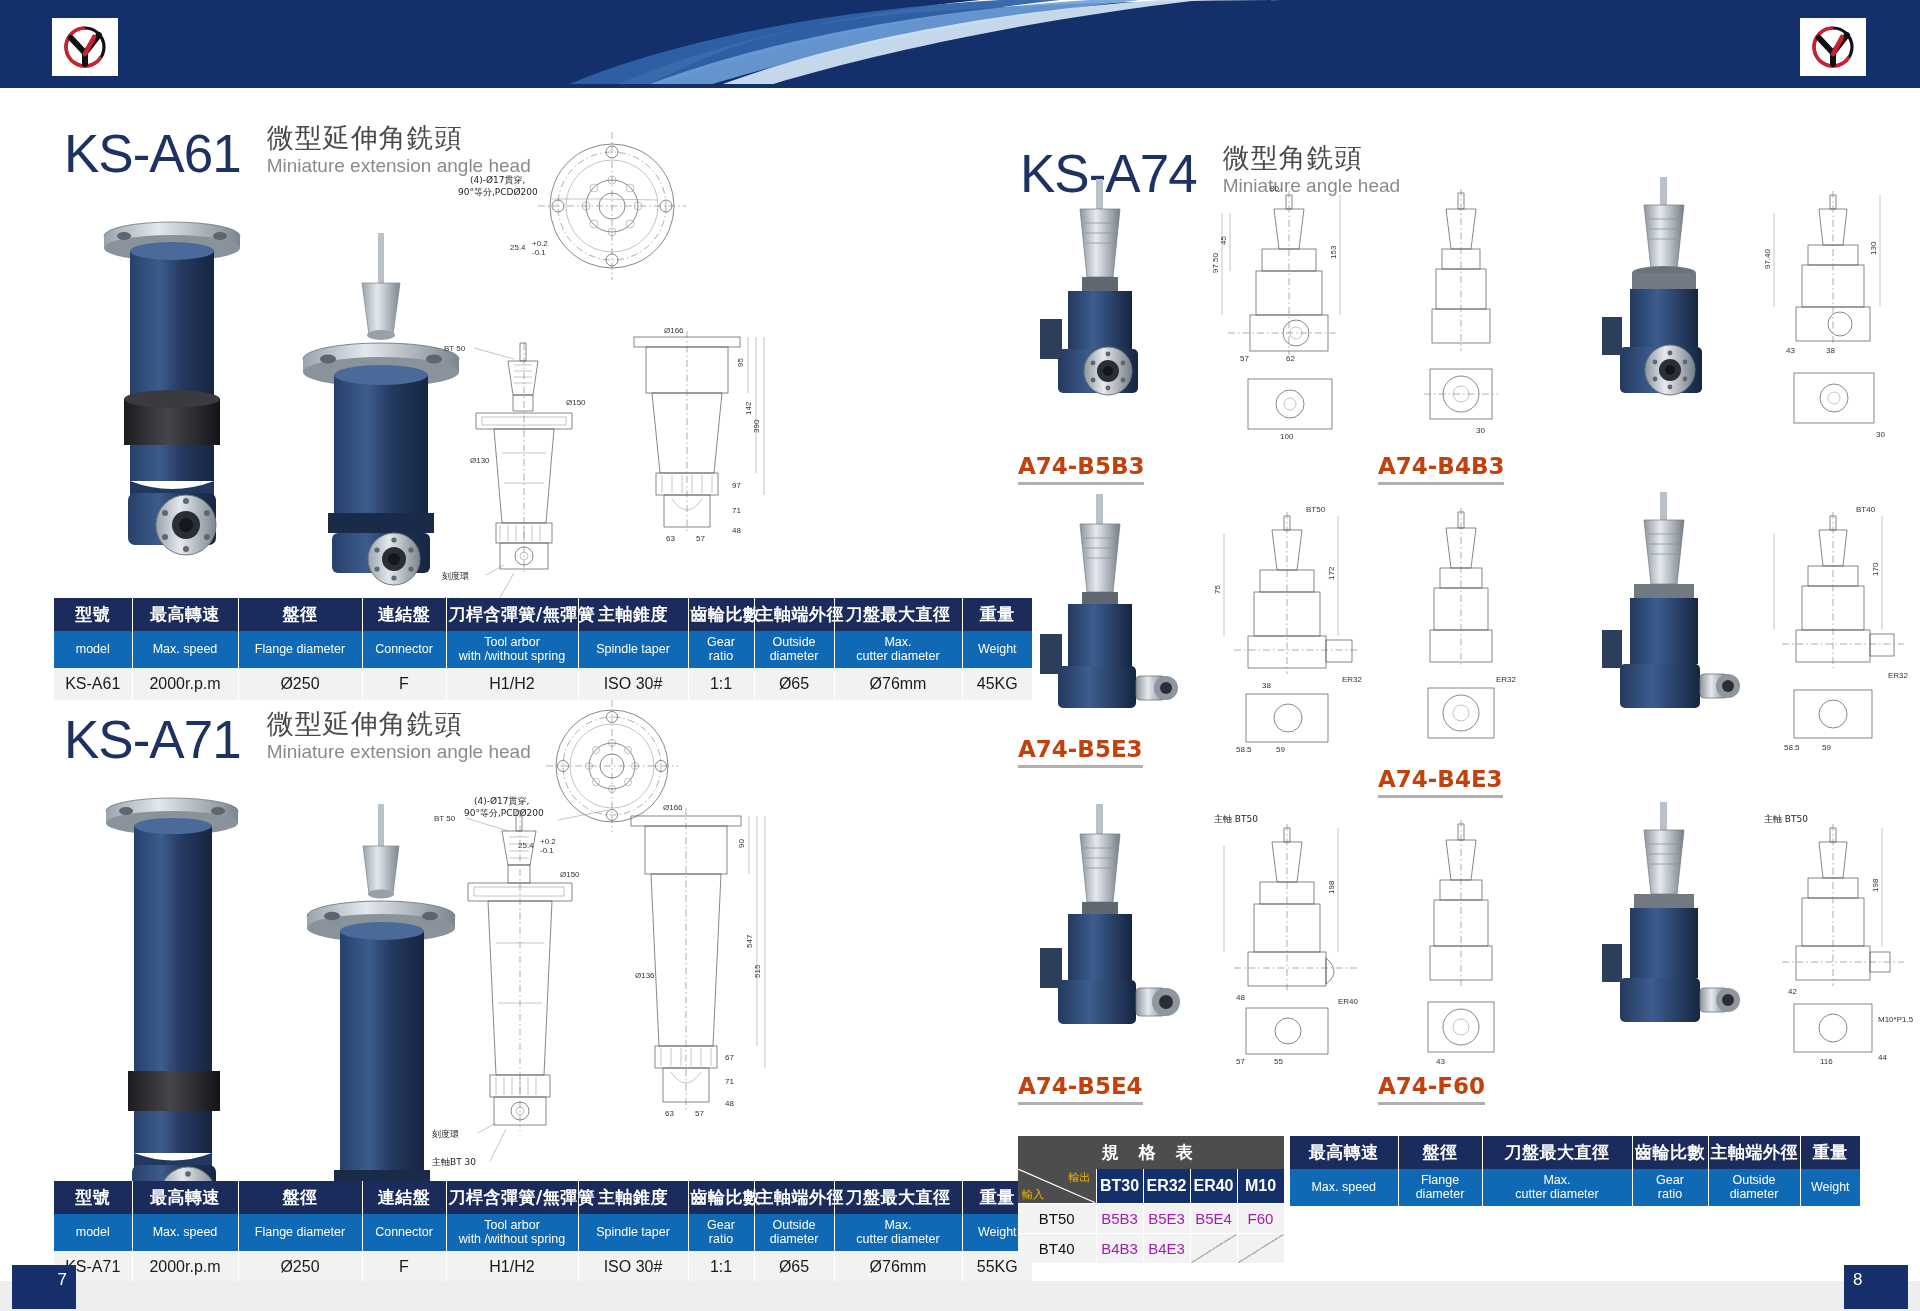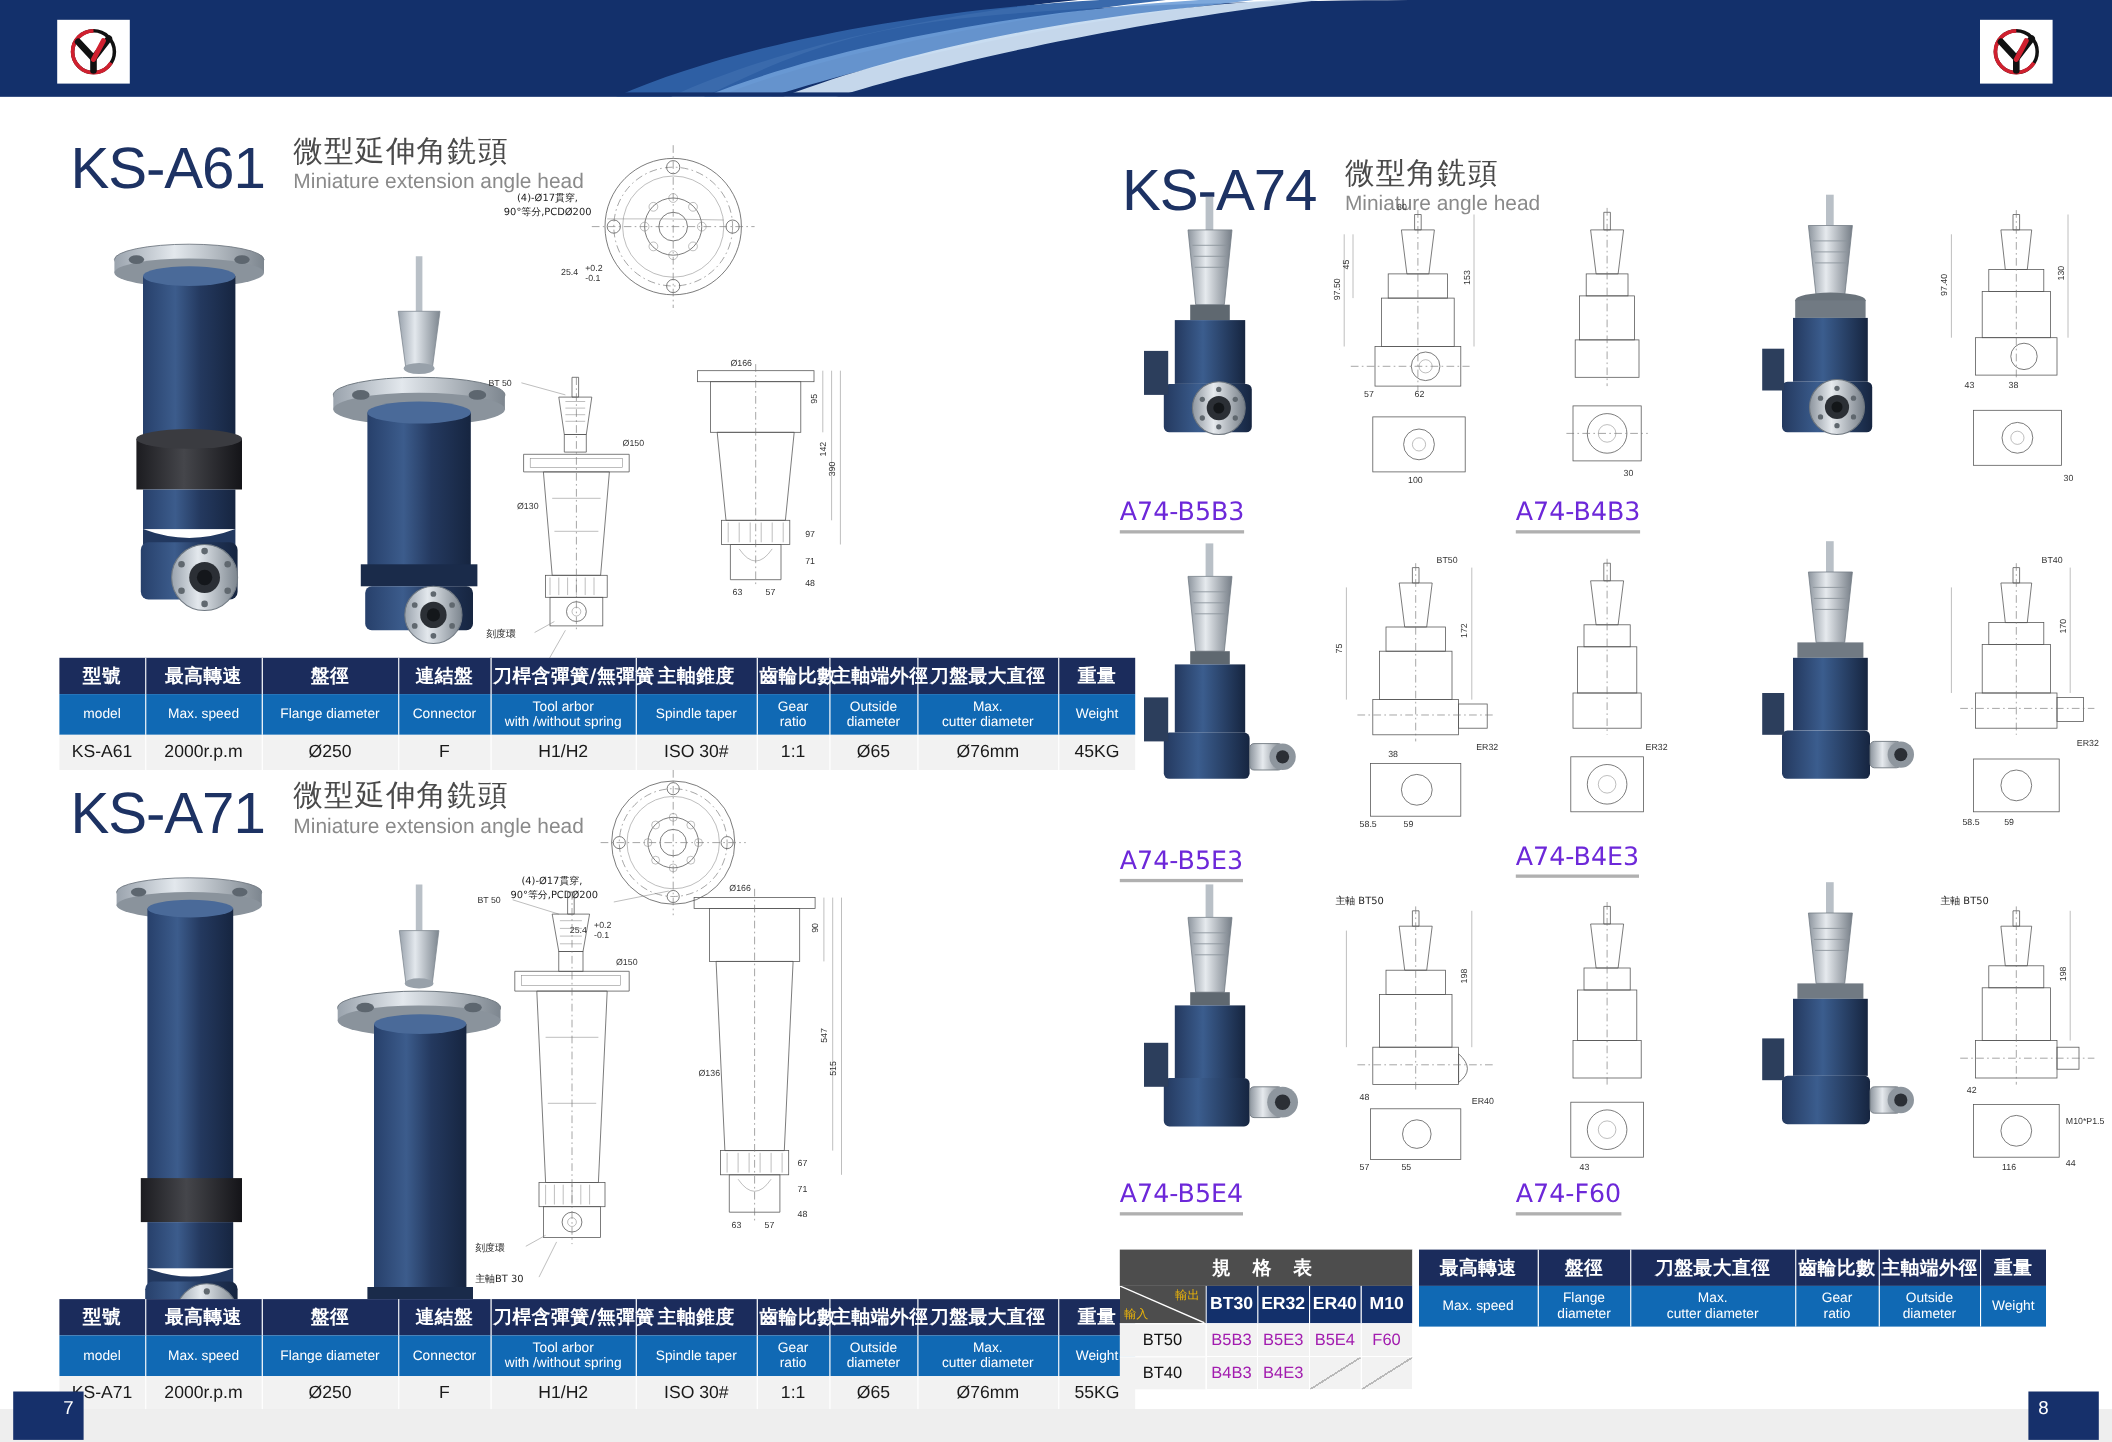--- a/index.html
+++ b/index.html
@@ -66,21 +66,21 @@
   .mx-head { background: #13306b; color: #fff; font-size: 16px; font-weight: bold;
              text-align: center; padding: 5px 2px; border-right: 1px solid #fff; }
   .mx-row-h { background: #f2f2f2; color: #111; font-size: 15px; text-align: center;
               padding: 6px 2px; border-right: 1px solid #fff; border-top: 1px solid #fff; }
   .mx-cell { background: #f2f2f2; color: #a21caf; font-size: 15px; text-align: center;
              padding: 6px 2px; border-right: 1px solid #fff; border-top: 1px solid #fff; position: relative; }
   .mx-cell.empty::after { content: ""; position: absolute; left: 0; top: 0; width: 100%; height: 100%;
              background: linear-gradient(to bottom right, transparent 48.4%, #b9b9b9 48.4%, #b9b9b9 51.6%, transparent 51.6%); }
 
   
-  .model-cap { position: absolute; font-size: 23px; font-weight: normal; color: #6d28d9;
+  .model-cap { position: absolute; font-size: 23px; font-weight: bold; color: #c2410c;
                font-family: "DejaVu Sans", sans-serif; padding-bottom: 4px; }
   .model-cap .rule { display: block; height: 3px; background: #b0b0b0; margin-top: 3px; }
 
   
   .footer { position: absolute; left: 0; bottom: 0; width: 1920px; height: 46px; }
   .footer .bar { position: absolute; left: 0; bottom: 0; width: 1920px; height: 30px; background: #eeeeee; }
   .pg { position: absolute; bottom: 2px; width: 64px; height: 44px; background: #16306b;
         color: #fff; font-size: 17px; display: flex; align-items: flex-start; justify-content: flex-end;
         padding: 5px 9px 0 0; }
   .pg.l { left: 12px; }
@@ -860,21 +860,21 @@
           </g>
         <text class="dim-txt" x="118" y="78" transform="rotate(-90 118 78)">170</text>
         <text class="dim-txt" x="128" y="180">ER32</text>
         <rect x="34" y="192" width="78" height="48" class="dl"></rect>
         <circle cx="73" cy="216" r="14" class="dl"></circle>
         <text class="dim-txt" x="24" y="252">58.5</text>
         <text class="dim-txt" x="62" y="252">59</text>
       </svg>
     </div>
 
-    <div class="model-cap" style="left:58px; top:682px;">
+    <div class="model-cap" style="left:58px; top:648px;">
       <span>A74-B5E3</span>
       <span class="rule"></span>
     </div>
     <div class="model-cap" style="left:418px; top:678px;">
       <span>A74-B4E3</span>
       <span class="rule"></span>
     </div>
 
     <div class="ph" style="left:52px; top:710px; width:190px; height:270px;">
       <svg viewBox="0 0 190 270" xmlns="http://www.w3.org/2000/svg">

